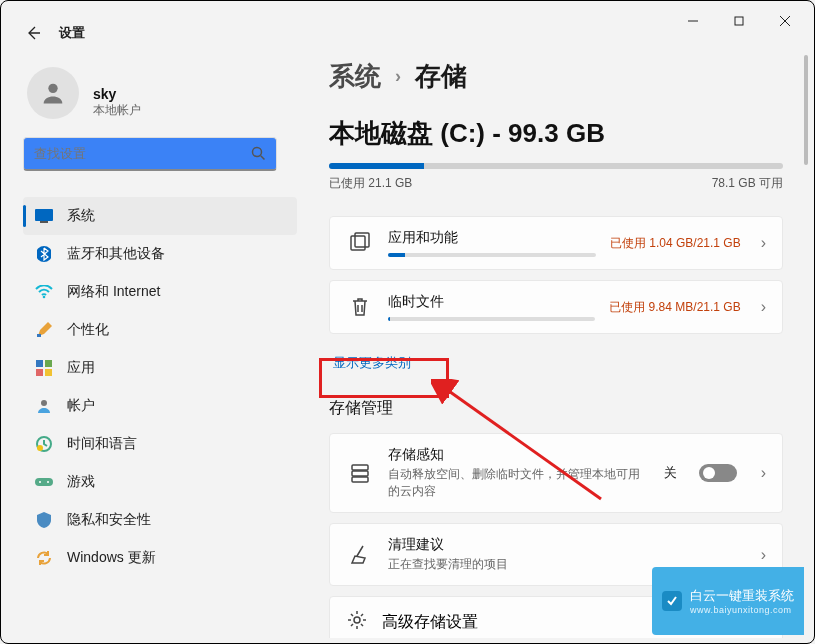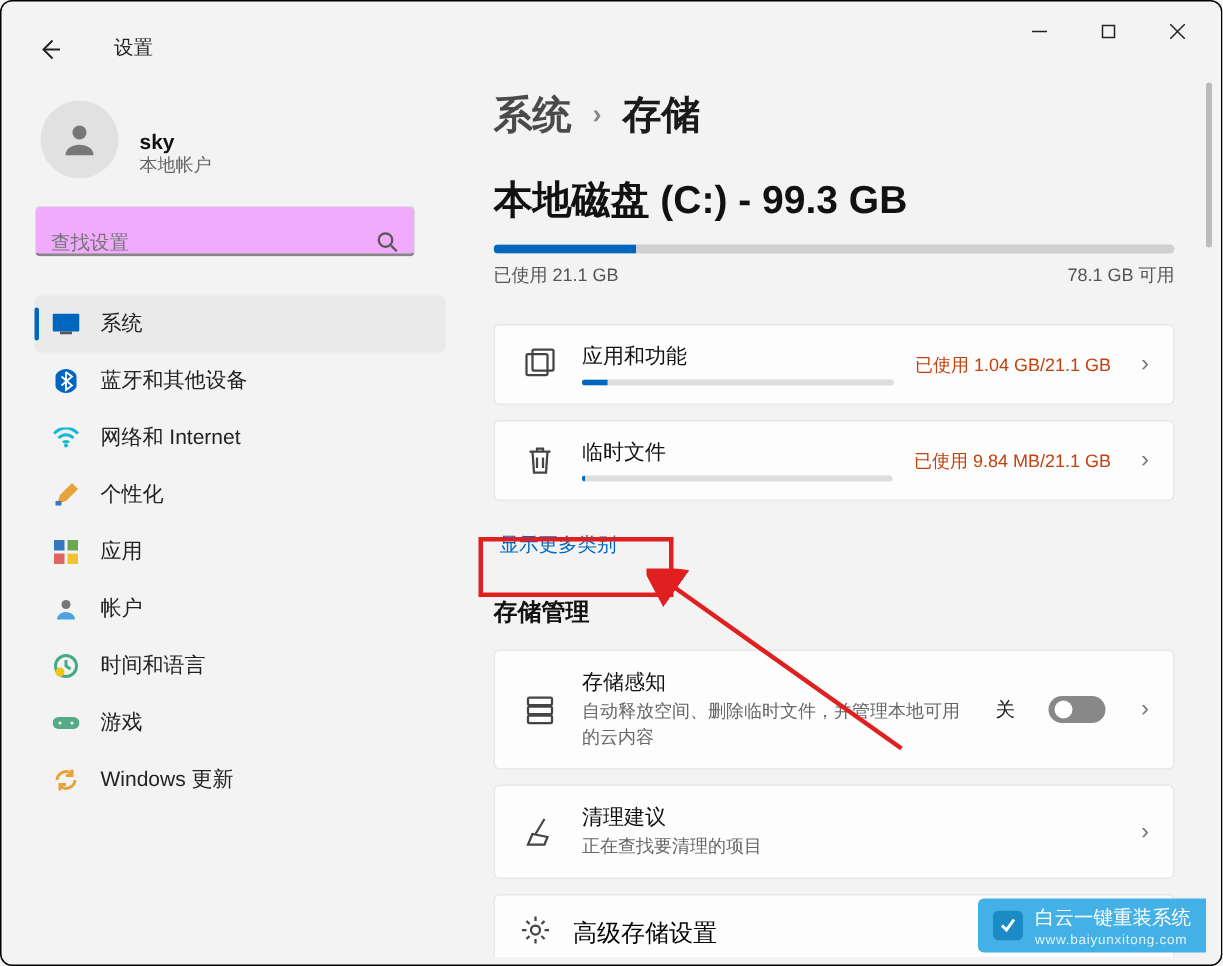--- a/index.html
+++ b/index.html
@@ -1,30 +1,30 @@
 <!DOCTYPE html>
 <html><head>
 <meta charset="utf-8">
 <style>
 * { margin:0; padding:0; box-sizing:border-box; font-family:"Microsoft YaHei","Segoe UI",sans-serif; }
 body { background:#f3f3f3; width:815px; height:644px; overflow:hidden; position:relative; }
 .window { width:815px; height:644px; background:#f3f3f3; border:1px solid #000; border-radius:8px; position:relative; overflow:hidden; }
 .titlebar { height:40px; display:flex; align-items:center; justify-content:flex-end; padding:0 6px; }
 .titlebar .win-btn { width:46px; height:32px; display:flex; align-items:center; justify-content:center; font-size:12px; color:#222; cursor:pointer; }
 .win-btn svg { width:10px; height:10px; }
-.header-row { position:absolute; top:22px; left:22px; display:flex; align-items:flex-start; gap:33px; }
+.header-row { position:absolute; top:22px; left:22px; display:flex; align-items:center; gap:16px;font-weight:bold; }
 .back-btn { width:20px; height:20px; display:flex; align-items:center; justify-content:center; cursor:pointer; }
 .app-title { font-size:13px; color:#222; }
 .left-col { position:absolute; left:22px; top:60px; width:274px; }
 .user-block { display:flex; align-items:flex-end; gap:14px; padding:6px 0 18px 4px; }
 .avatar { width:52px; height:52px; background:#e1e1e1; border-radius:50%; display:flex; align-items:center; justify-content:center; }
 .avatar svg { width:28px; height:28px; fill:#777; }
 .user-name { font-size:14px; font-weight:600; color:#111; }
 .user-type { font-size:12px; color:#666; }
-.search-box { position:relative; width:254px; height:34px; background:#f0abfc; border:1px solid #ddd; border-radius:4px; display:flex; align-items:flex-end; padding:0 10px; border-bottom:2px solid #888; }
+.search-box { position:relative; width:254px; height:34px; background:#3b82f6; border:1px solid #ddd; border-radius:4px; display:flex; align-items:center; padding:0 10px; border-bottom:2px solid #888; }
 .search-box input { border:none; outline:none; flex:1; font-size:13px; background:transparent; color:#333; }
 .search-box .search-ico { width:15px; height:15px; stroke:#555; fill:none; stroke-width:2; }
 .nav { margin-top:26px; width:274px; }
 .nav-item { height:38px; display:flex; align-items:center; gap:14px; padding:0 12px; font-size:14px; color:#222; border-radius:4px; cursor:pointer; position:relative; }
 .nav-item.active { background:#eaeaea; }
 .nav-item.active::before { content:""; position:absolute; left:0; top:8px; bottom:8px; width:3px; background:#0067c0; border-radius:3px; }
 .nav-item .ico { width:18px; height:18px; display:flex; align-items:center; justify-content:center; font-size:16px; }
 .main { position:absolute; left:328px; top:58px; right:20px; bottom:5px; overflow:hidden; }
 .breadcrumb { font-size:26px; color:#4a4a4a; display:flex; align-items:center; gap:14px; font-weight:600; margin-bottom:22px; }
 .breadcrumb .chev { color:#888; font-size:18px; }
@@ -39,26 +39,26 @@
 .card .card-title { font-size:14px; color:#111; }
 .card .card-sub { font-size:12px; color:#666; margin-top:2px; }
 .card .card-right { font-size:12px; color:#c2410c; margin-right:6px; }
 .card .mini-bar { width:100%; height:4px; background:#ddd; border-radius:2px; margin-top:6px; overflow:hidden; }
 .card .mini-bar .mfill { height:100%; background:#0067c0; }
 .card .chev-r { color:#777; }
 .link-block { margin:14px 0 20px 0; }
 .show-more { color:#0067c0; font-size:13px; cursor:pointer; display:inline-block; padding:6px 4px; }
 .highlight-box { position:absolute; left:318px; top:357px; width:130px; height:40px; border:3px solid #e02020; pointer-events:none; }
 .arrow-svg { position:absolute; left:430px; top:378px; pointer-events:none; }
-.section-h { font-size:16px; font-weight:700; color:#111; margin:8px 0 14px 0; }
+.section-h { font-size:16px; font-weight:400; color:#111; margin:8px 0 14px 0; }
 .toggle { width:38px; height:18px; background:#888; border-radius:10px; position:relative; }
 .toggle .knob { width:12px; height:12px; background:#fff; border-radius:50%; position:absolute; top:3px; left:4px; }
 .toggle-label { font-size:13px; color:#222; margin-right:8px; }
 .scrollbar { position:absolute; right:6px; top:54px; width:4px; height:110px; background:#bbb; border-radius:3px; }
-.watermark { position:absolute; right:10px; bottom:8px; display:flex; align-items:center; gap:8px; color:#fff; background:#43b0e6; padding:4px 10px; border-radius:4px 0 0 4px; font-size:13px; }
+.watermark { position:absolute; right:10px; bottom:8px; display:flex; align-items:center; gap:8px; color:#fff; background:#43b0e6; padding:20px 10px; border-radius:4px 0 0 4px; font-size:13px; }
 .watermark .wm-sub { font-size:9px; color:#e0f3fc; letter-spacing:0.5px; display:block; }
 .adv-card { width:454px; background:#fdfdfd; border:1px solid #e8e8e8; border-radius:4px 4px 0 0; padding:12px 16px; display:flex; align-items:center; gap:14px; margin-top:8px; }
 </style>
 </head>
 <body>
 
 <div class="window">
 
   <div class="titlebar">
     <div class="win-btn">
@@ -181,20 +181,28 @@
         </div>
       <div class="nav-item">
           <span class="ico">
             <svg width="18" height="12" viewBox="0 0 18 12">
               <rect x="0" y="2" width="18" height="8" rx="4" fill="#5a8"></rect>
               <circle cx="5" cy="6" r="1" fill="#fff"></circle>
               <circle cx="13" cy="6" r="1" fill="#fff"></circle>
             </svg>
           </span>
           <span>游戏</span>
+        </div>
+      <div class="nav-item">
+          <span class="ico">
+            <svg width="14" height="16" viewBox="0 0 14 16">
+              <path d="M7 0l7 3v5c0 4-3 7-7 8-4-1-7-4-7-8V3z" fill="#4a8bc2"></path>
+            </svg>
+          </span>
+          <span>隐私和安全性</span>
         </div>
       <div class="nav-item">
           <span class="ico">
             <svg width="16" height="16" viewBox="0 0 16 16">
               <path d="M2 8a6 6 0 0 1 10-4M14 8a6 6 0 0 1-10 4" fill="none" stroke="#e8a23a" stroke-width="2"></path>
               <path d="M12 1v4h-4M4 15v-4h4" fill="none" stroke="#e8a23a" stroke-width="2"></path>
             </svg>
           </span>
           <span>Windows 更新</span>
         </div>

